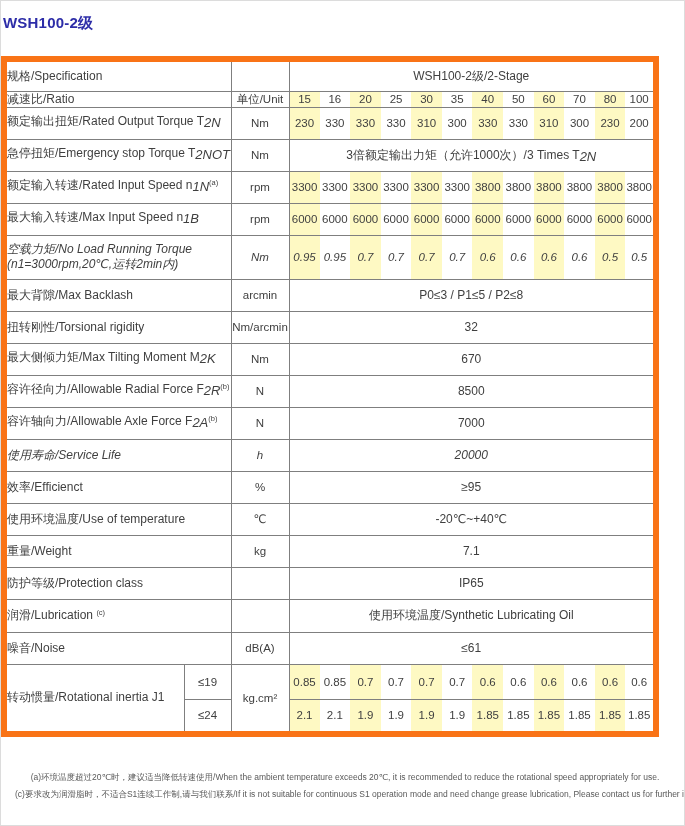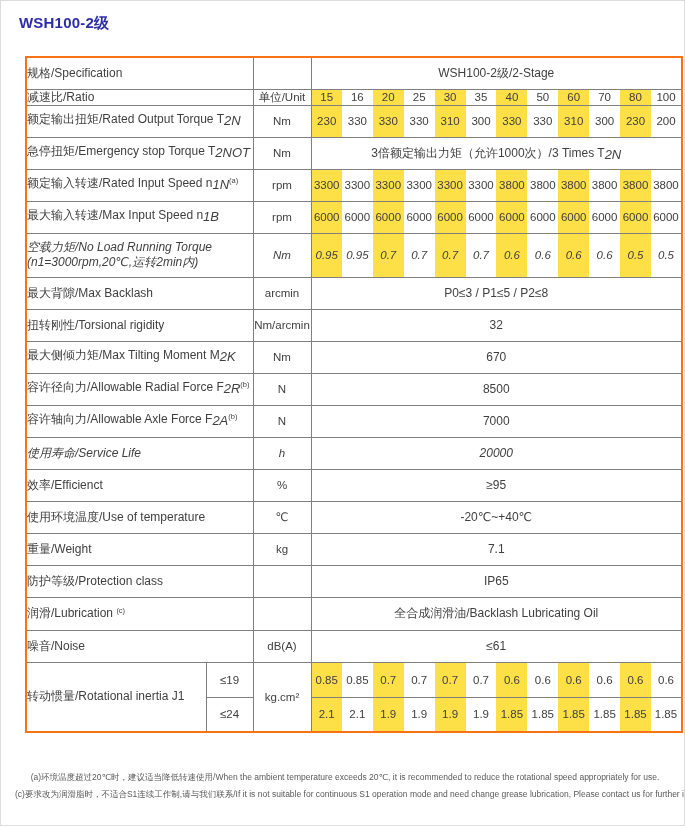--- a/index.html
+++ b/index.html
@@ -2,36 +2,36 @@
 <html><head>
 <meta charset="utf-8">
 <style>
   html,body { margin:0; padding:0; background:#f2f2f2; }
   .page {
     position:relative; width:685px; height:826px; box-sizing:border-box;
     background:#ffffff; border:1px solid #dcdcdc; overflow:hidden;
     font-family:"Liberation Sans","DejaVu Sans",sans-serif; color:#3f3f3f;
   }
   .title {
-    position:absolute; left:18px; top:13px;
+    position:absolute; left:2px; top:13px;
     font-size:15px; font-weight:bold; color:#2d2da8; letter-spacing:0.2px;
   }
   table.spec {
-    position:absolute; left:24px; top:55px; width:658px;
+    position:absolute; left:0; top:55px; width:658px;
     border-collapse:collapse; table-layout:fixed;
-    border:2px solid #f97316;
+    border:6px solid #f97316;
     padding-left:45px;
   }
   table.spec td { border-top:1px solid #7f7f7f; padding:0; overflow:hidden; }
   td.lbl { font-size:12px; padding:2px 4px 2px 8px; text-align:left; line-height:1.25; }
   td.cond { border-left:1px solid #7f7f7f; text-align:center; font-size:11.5px; }
   td.unit { border-left:1px solid #7f7f7f; border-right:1px solid #7f7f7f; text-align:center; font-size:11.5px; }
   td.val { text-align:center; font-size:11.5px; }
   td.merged { text-align:center; font-size:12px; }
-  td.shade { background:#fde047; }
+  td.shade { background:#fef9c3; }
   .sb { font-size:13px; vertical-align:-2px;font-style:italic; }
   .sp { font-size:7.5px; vertical-align:4px; }
   .l2 { display:block; }
   .notes { position:absolute; left:14px; top:768px; width:660px; }
   .note { font-size:8.5px; color:#595959; line-height:17px; white-space:nowrap;text-align:center; }
 </style>
 </head>
 <body>
 
 <div class="page">
@@ -192,21 +192,21 @@
           <td class="merged" colspan="12"><span>7.1</span></td>
         </tr>
         <tr style="height: 32px;">
           <td class="lbl" colspan="2"><span>防护等级/Protection class</span></td>
           <td class="unit"></td>
           <td class="merged" colspan="12"><span>IP65</span></td>
         </tr>
         <tr style="height: 33px;">
           <td class="lbl" colspan="2"><span>润滑/Lubrication </span><span class="sp">(c)</span></td>
           <td class="unit"></td>
-          <td class="merged" colspan="12"><span>全合成润滑油/Backlash Lubricating Oil</span></td>
+          <td class="merged" colspan="12"><span>使用环境温度/Synthetic Lubricating Oil</span></td>
         </tr>
         <tr style="height: 32px;">
           <td class="lbl" colspan="2"><span>噪音/Noise</span></td>
           <td class="unit">dB(A)</td>
           <td class="merged" colspan="12"><span>≤61</span></td>
         </tr>
         <tr style="height: 35px;">
           <td class="lbl" rowspan="2"><span>转动惯量/Rotational inertia J1</span></td>
           <td class="cond">≤19</td>
           <td class="unit" rowspan="2">kg.cm²</td>

